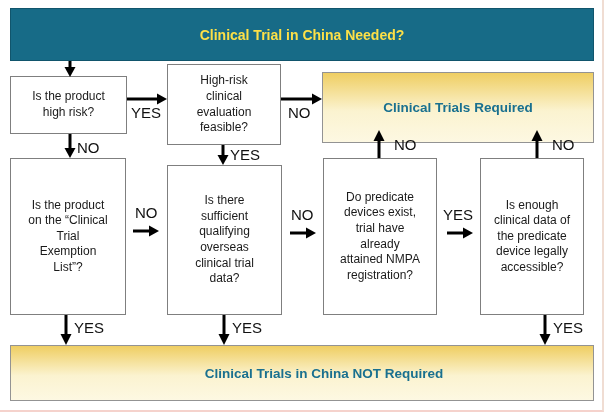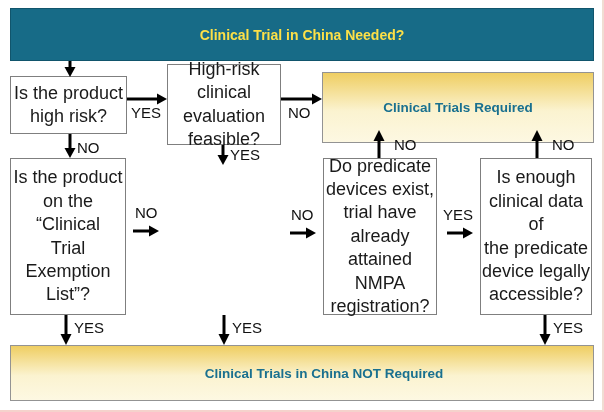--- a/index.html
+++ b/index.html
@@ -39,31 +39,31 @@
   }
   .outcome.required { left: 322px; top: 72px; width: 272px; height: 71px; }
   .outcome.not-required { left: 10px; top: 345px; width: 584px; height: 56px; padding-left: 44px; }
 
   .node {
     position: absolute;
     background: #ffffff;
     border: 1px solid #7f7f7f;
     display: flex; align-items: center; justify-content: center;
     text-align: center;
-    font-size: 18px;
+    font-size: 12px;
     line-height: 1.3;
     color: #1a1a1a;
     white-space: pre-line;
   }
   .n-high-risk      { left: 10px;  top: 76px;  width: 117px; height: 58px;  }
   .n-high-risk-eval { left: 167px; top: 64px;  width: 114px; height: 81px;  }
   .n-exemption      { left: 10px;  top: 158px; width: 116px; height: 157px; }
   .n-overseas       { left: 167px; top: 165px; width: 115px; height: 150px; }
   .n-predicate      { left: 323px; top: 158px; width: 114px; height: 157px; }
-  .n-predicate-data { left: 480px; top: 158px; width: 112px; height: 157px; }
+  .n-predicate-data { left: 480px; top: 158px; width: 104px; height: 157px; }
 
   .edge-label {
     position: absolute;
     font-size: 15px;
     color: #111;
   }
 
   svg.arrows {
     position: absolute;
     left: 0; top: 0;
@@ -93,20 +93,26 @@
 high risk?</div>
   <div class="node n-high-risk-eval">High-risk
 clinical
 evaluation
 feasible?</div>
   <div class="node n-exemption">Is the product
 on the “Clinical
 Trial
 Exemption
 List”?</div>
+  <div class="node n-overseas">Is there
+sufficient
+qualifying
+overseas
+clinical trial
+data?</div>
   <div class="node n-predicate">Do predicate
 devices exist,
 trial have
 already
 attained NMPA
 registration?</div>
   <div class="node n-predicate-data">Is enough
 clinical data of
 the predicate
 device legally

